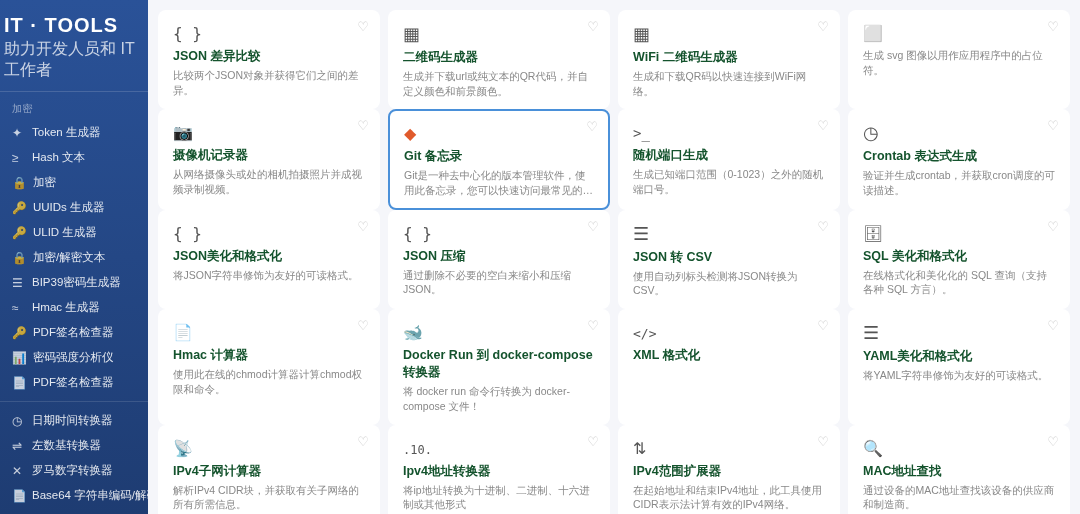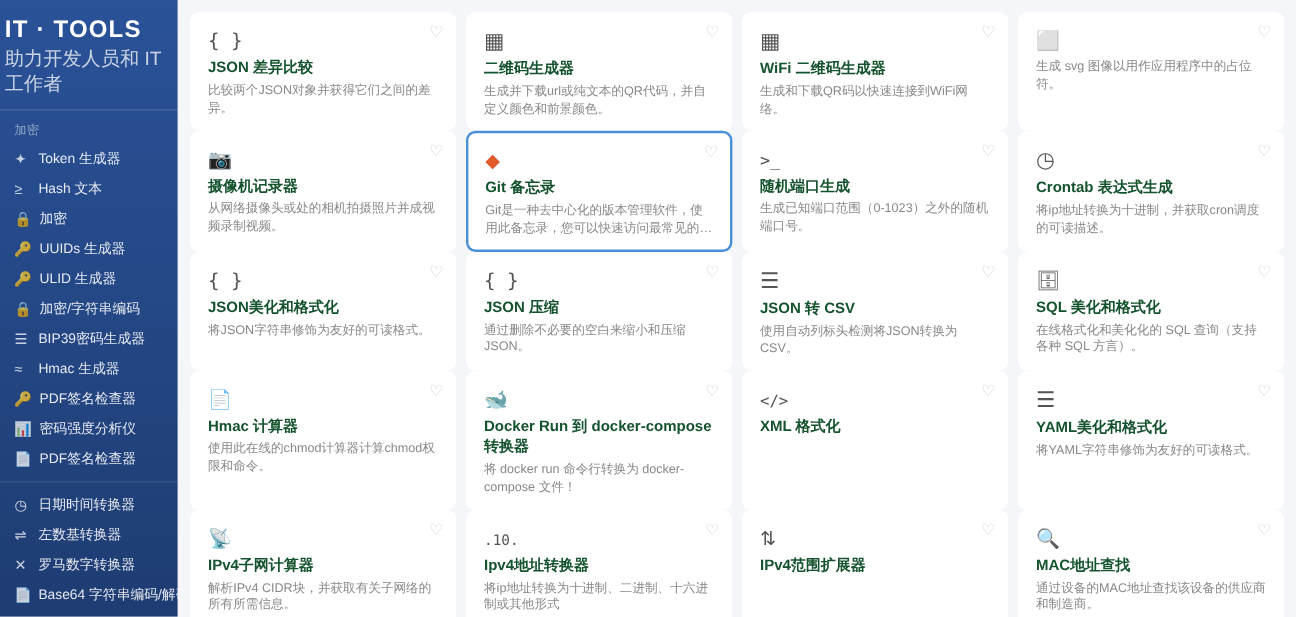--- a/index.html
+++ b/index.html
@@ -159,21 +159,21 @@
       <div class="sidebar-item">
         <span class="si-icon">🔑</span>
         <span>UUIDs 生成器</span>
       </div>
       <div class="sidebar-item">
         <span class="si-icon">🔑</span>
         <span>ULID 生成器</span>
       </div>
       <div class="sidebar-item">
         <span class="si-icon">🔒</span>
-        <span>加密/字符串编码</span>
+        <span>加密/解密文本</span>
       </div>
       <div class="sidebar-item">
         <span class="si-icon">☰</span>
         <span>BIP39密码生成器</span>
       </div>
       <div class="sidebar-item">
         <span class="si-icon">≈</span>
         <span>Hmac 生成器</span>
       </div>
       <div class="sidebar-item">
@@ -255,21 +255,21 @@
         <div class="tool-card">
           <span class="fav-icon">♡</span>
           <div class="card-icon icon-terminal"></div>
           <div class="card-title">随机端口生成</div>
           <div class="card-desc">生成已知端口范围（0-1023）之外的随机端口号。</div>
         </div>
         <div class="tool-card">
           <span class="fav-icon">♡</span>
           <div class="card-icon icon-crontab"></div>
           <div class="card-title">Crontab 表达式生成</div>
-          <div class="card-desc">将ip地址转换为十进制，并获取cron调度的可读描述。</div>
+          <div class="card-desc">验证并生成crontab，并获取cron调度的可读描述。</div>
         </div>
       </div>
       <div class="tool-row">
         <div class="tool-card">
           <span class="fav-icon">♡</span>
           <div class="card-icon icon-json-fmt"></div>
           <div class="card-title">JSON美化和格式化</div>
           <div class="card-desc">将JSON字符串修饰为友好的可读格式。</div>
         </div>
         <div class="tool-card">
@@ -326,20 +326,21 @@
         <div class="tool-card">
           <span class="fav-icon">♡</span>
           <div class="card-icon icon-ipv4-conv"></div>
           <div class="card-title">Ipv4地址转换器</div>
           <div class="card-desc">将ip地址转换为十进制、二进制、十六进制或其他形式</div>
         </div>
         <div class="tool-card">
           <span class="fav-icon">♡</span>
           <div class="card-icon icon-ipv4-range"></div>
           <div class="card-title">IPv4范围扩展器</div>
+          <div class="card-desc">在起始地址和结束IPv4地址，此工具使用CIDR表示法计算有效的IPv4网络。</div>
         </div>
         <div class="tool-card">
           <span class="fav-icon">♡</span>
           <div class="card-icon icon-mac"></div>
           <div class="card-title">MAC地址查找</div>
           <div class="card-desc">通过设备的MAC地址查找该设备的供应商和制造商。</div>
         </div>
       </div>
     </div>
 </div>

